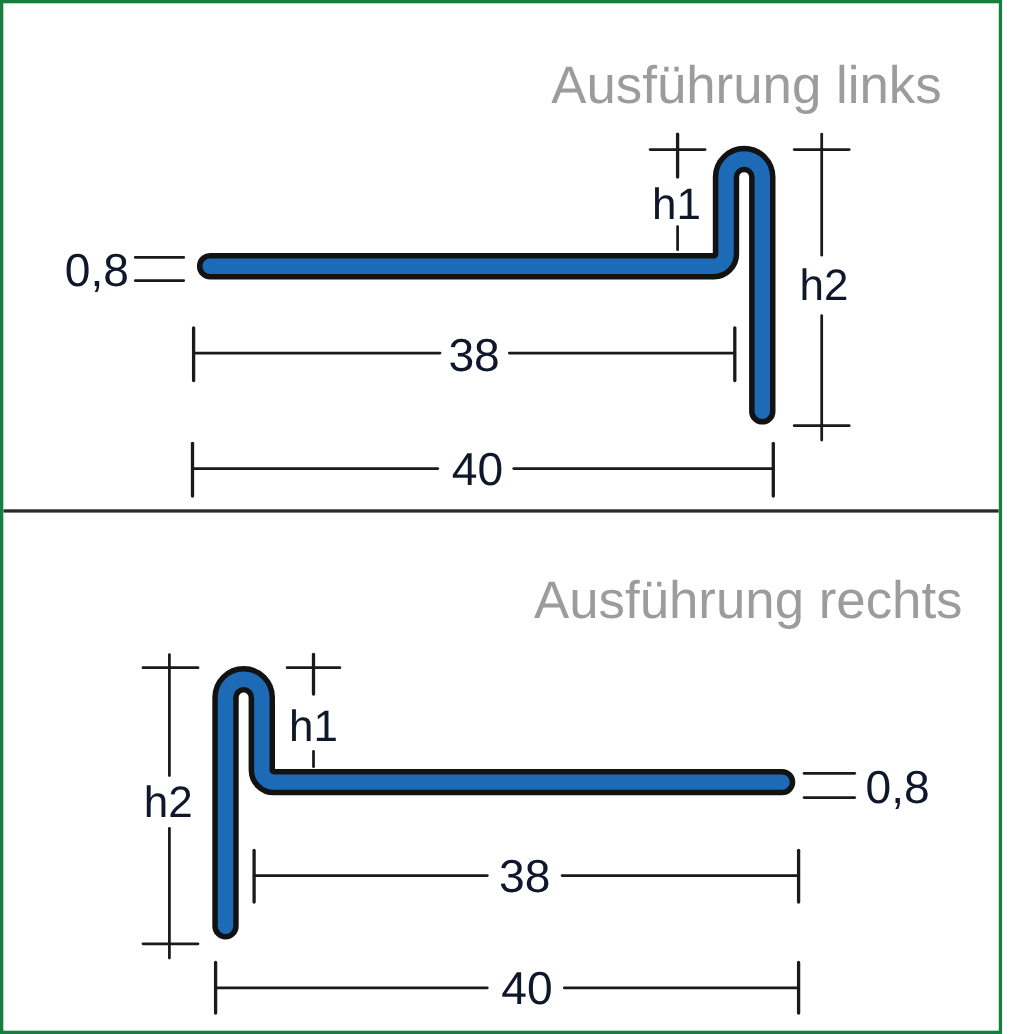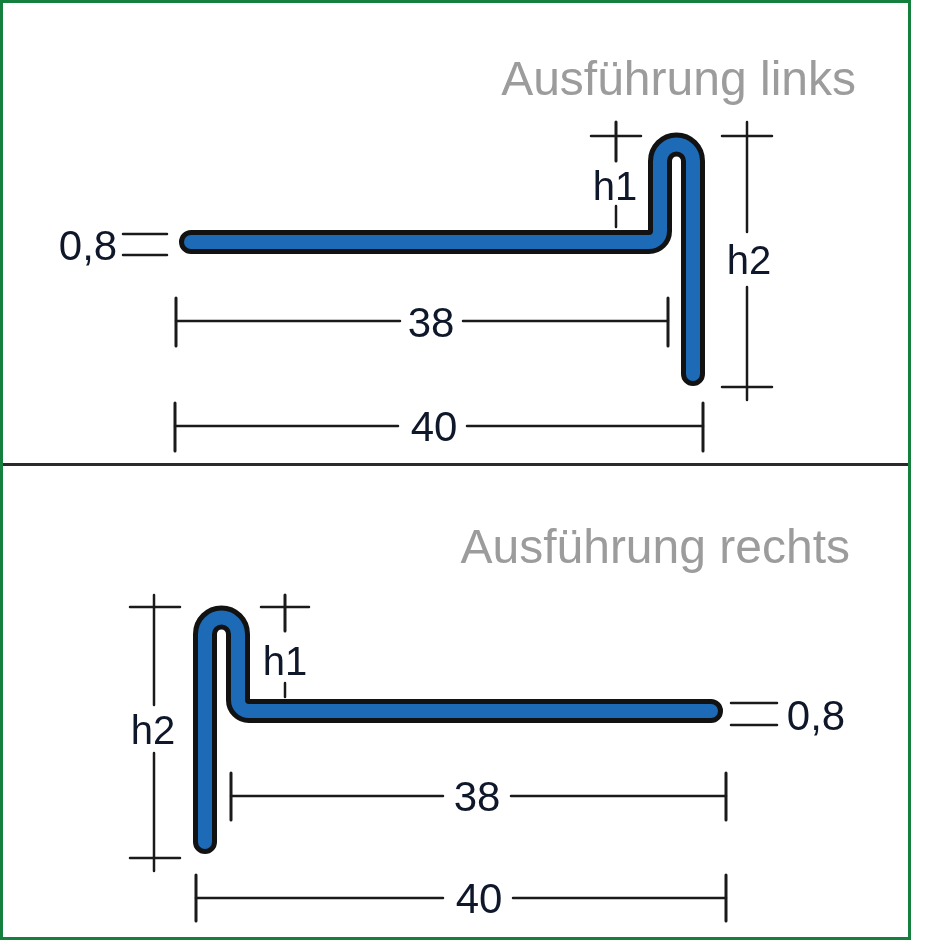--- a/index.html
+++ b/index.html
@@ -35,21 +35,21 @@
   }
   .lbl.hdim { font-size: 40px; }
   .title {
     position: absolute;
     color: #9c9c9c;
     font-size: 48px;
     line-height: 1;
     white-space: nowrap;
   }
   .title.links  { top: 52px;  right: 52px; }
-  .title.rechts { top: 520px; right: 58px; }
+  .title.rechts { top: 520px; right: 33px; }
 </style>
 </head>
 <body>
 
 <div class="page">
 
   <svg class="draw" viewBox="0 0 940 940" fill="none" stroke-linecap="round" stroke-linejoin="round">
 
     <g>
       <path d="M 188 239 H 646 A 11 11 0 0 0 657 228 V 158 A 16.5 16.5 0 0 1 690 158 V 371" stroke="#121212" stroke-width="24"></path>

